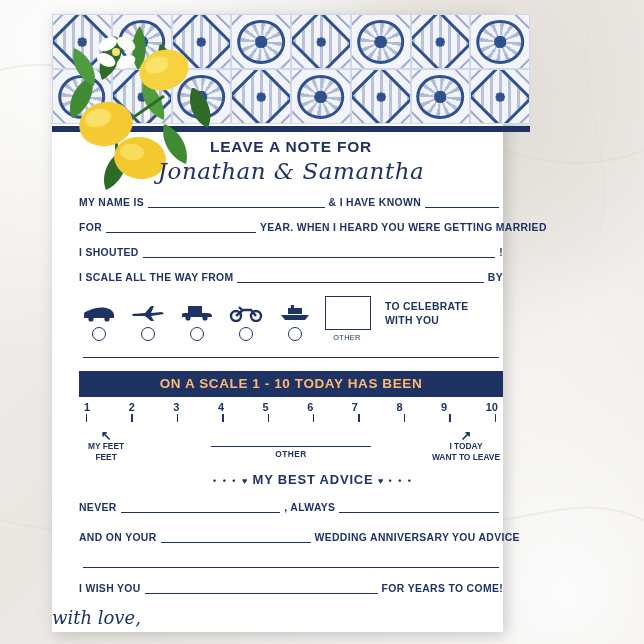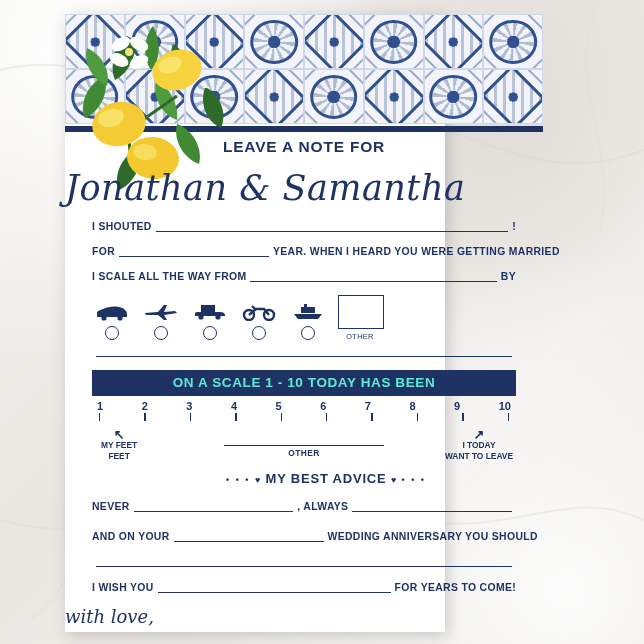--- a/index.html
+++ b/index.html
@@ -23,23 +23,23 @@
       radial-gradient(circle at 78% 18%, rgba(222,218,212,0.8) 0%, rgba(222,218,212,0) 30%),
       linear-gradient(135deg, #f3f1ee 0%, #eae7e3 45%, #f1efec 70%, #e8e5e1 100%);
   }
   .veins {
     position: absolute;
     inset: 0;
     opacity: 0.35;
   }
   .card {
     position: absolute;
-    left: 65px;
+    left: 52px;
     top: 14px;
-    width: 380px;
+    width: 451px;
     height: 618px;
     background: #ffffff;
     box-shadow: 3px 4px 14px rgba(90,85,80,0.28);
   }
   
   .tile-band {
     position: absolute;
     left: 0; top: 0;
     width: 478px;
     height: 110px;
@@ -116,25 +116,25 @@
     color: #1e3264;
   }
   .title {
     text-align: center;
     font-weight: bold;
     font-size: 15.5px;
     letter-spacing: 0.8px;
     margin-top: 6px;
   }
   .names {
-    text-align: left;
+    text-align: center;
     font-family: "DejaVu Serif", serif;
     font-style: italic;
-    font-size: 35px;
-    margin-top: 12px;
+    font-size: 23px;
+    margin-top: 2px;
     letter-spacing: 0.5px;
   }
   .lines {
     margin-top: 12px;
     padding: 0 27px;
     font-size: 10.4px;
     font-weight: bold;
     letter-spacing: 0.35px;
   }
   .row {
@@ -199,21 +199,21 @@
     margin-left: 14px;
     font-size: 10.4px;
     font-weight: bold;
     line-height: 14px;
     padding-top: 4px;
     letter-spacing: 0.3px;
   }
   .scale-bar {
     margin: 8px 27px 0;
     background: #1e3264;
-    color: #5eead4;
+    color: #fdba74;
     text-align: center;
     font-weight: bold;
     font-size: 13.5px;
     letter-spacing: 0.6px;
     padding: 5px 0 6px;
   }
   .scale-nums {
     display: flex;
     justify-content: space-between;
     padding: 4px 32px 0;
@@ -360,31 +360,37 @@
     </g>
   </svg>
 
   <div class="body">
 
     <div class="title">LEAVE A NOTE FOR</div>
     <div class="names">Jonathan &amp; Samantha</div>
 
     <div class="lines">
 
-
       <div class="row">
-        <span class="lbl">I SHOUTED</span>
-        <span class="fill"></span>
-        <span class="lbl">!</span>
+        <span class="lbl">MY NAME IS</span>
+        <span class="fill"></span>
+        <span class="lbl">&amp; I HAVE KNOWN</span>
+        <span class="fill sm"></span>
       </div>
 
       <div class="row">
         <span class="lbl">FOR</span>
         <span class="fill md"></span>
         <span class="lbl">YEAR. WHEN I HEARD YOU WERE GETTING MARRIED</span>
+      </div>
+
+      <div class="row">
+        <span class="lbl">I SHOUTED</span>
+        <span class="fill"></span>
+        <span class="lbl">!</span>
       </div>
 
       <div class="row">
         <span class="lbl">I SCALE ALL THE WAY FROM</span>
         <span class="fill"></span>
         <span class="lbl">BY</span>
       </div>
     </div>
 
     <div class="transport">
@@ -444,20 +450,24 @@
           </div>
           <div class="circle"></div>
         </div>
       </div>
 
       <div>
         <div class="other-box"></div>
         <div class="other-lbl">OTHER</div>
       </div>
 
+      <div class="celebrate">
+        <div>TO CELEBRATE</div>
+        <div>WITH YOU</div>
+      </div>
     </div>
 
     <div class="lines" style="margin-top:4px;">
       <div class="row">
         <span class="fill"></span>
       </div>
     </div>
 
     <div class="scale-bar">ON A SCALE 1 - 10 TODAY HAS BEEN</div>
 
@@ -517,21 +527,21 @@
       <div class="row">
         <span class="lbl">NEVER</span>
         <span class="fill"></span>
         <span class="lbl">, ALWAYS</span>
         <span class="fill"></span>
       </div>
 
       <div class="row" style="margin-top:18px;">
         <span class="lbl">AND ON YOUR</span>
         <span class="fill md"></span>
-        <span class="lbl">WEDDING ANNIVERSARY YOU SHOULD</span>
+        <span class="lbl">WEDDING ANNIVERSARY YOU ADVICE</span>
       </div>
 
       <div class="row" style="margin-top:8px;">
         <span class="fill"></span>
       </div>
 
       <div class="row" style="margin-top:14px;">
         <span class="lbl">I WISH YOU</span>
         <span class="fill"></span>
         <span class="lbl">FOR YEARS TO COME!</span>

